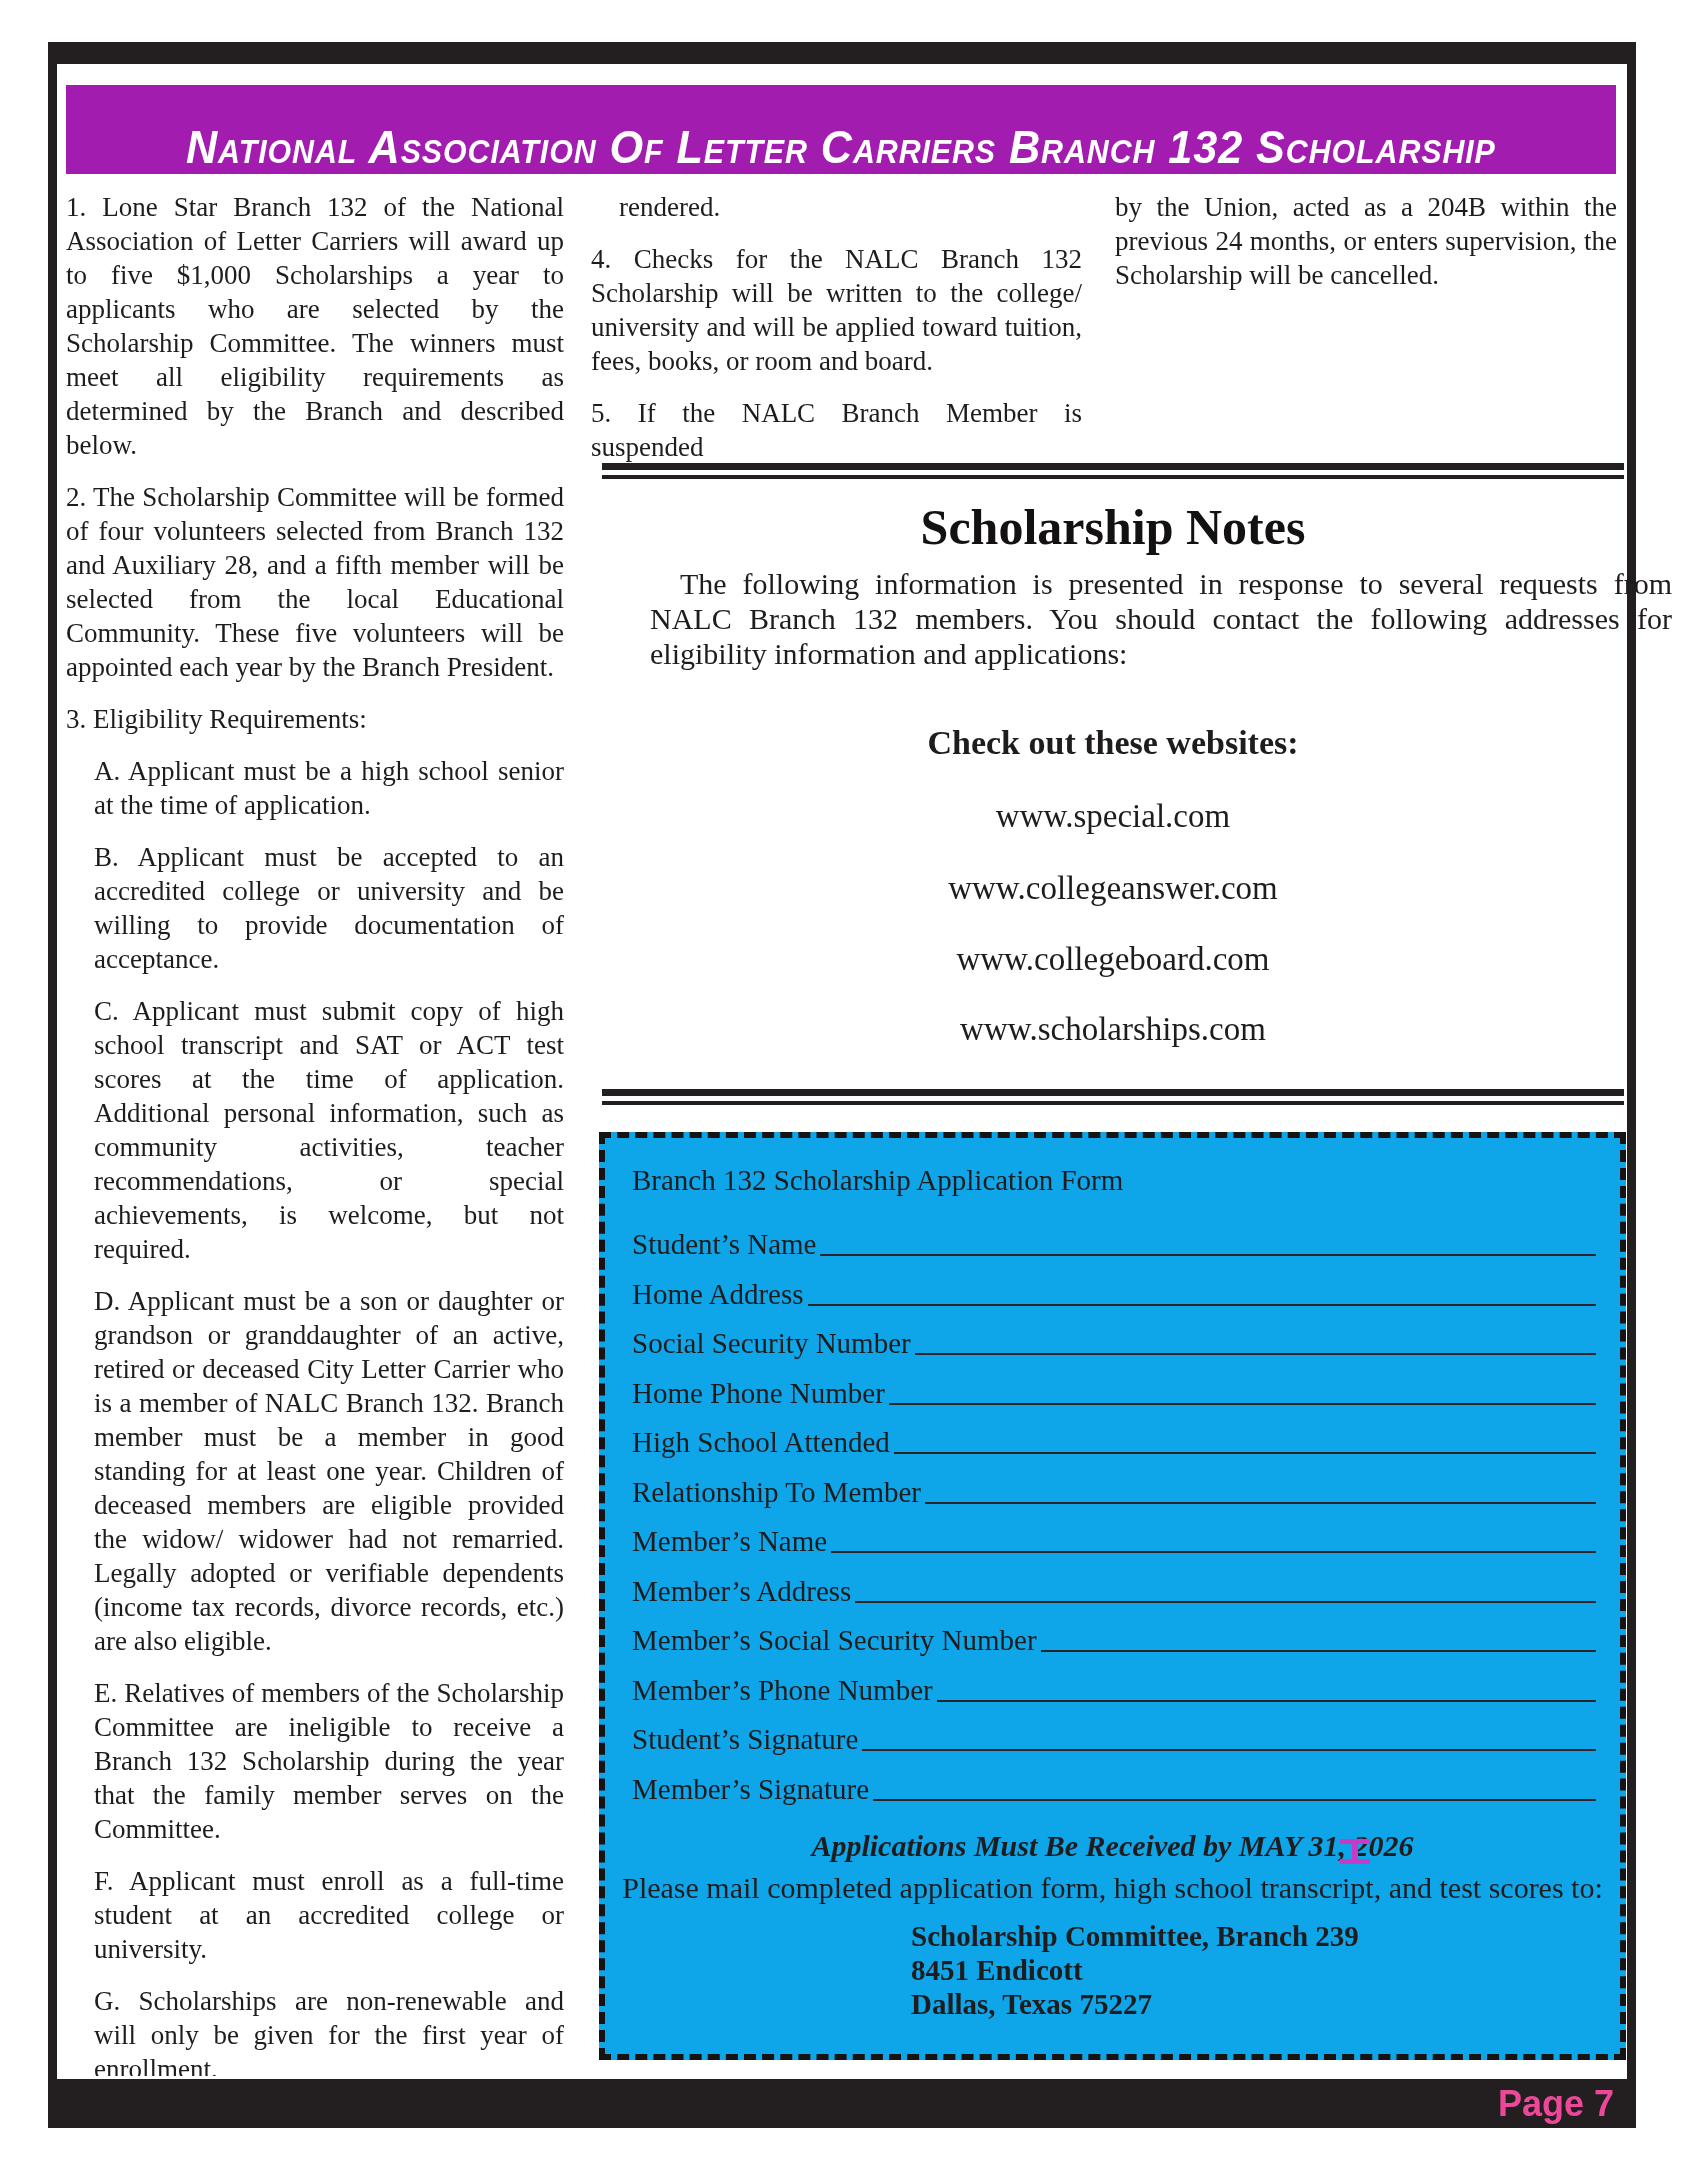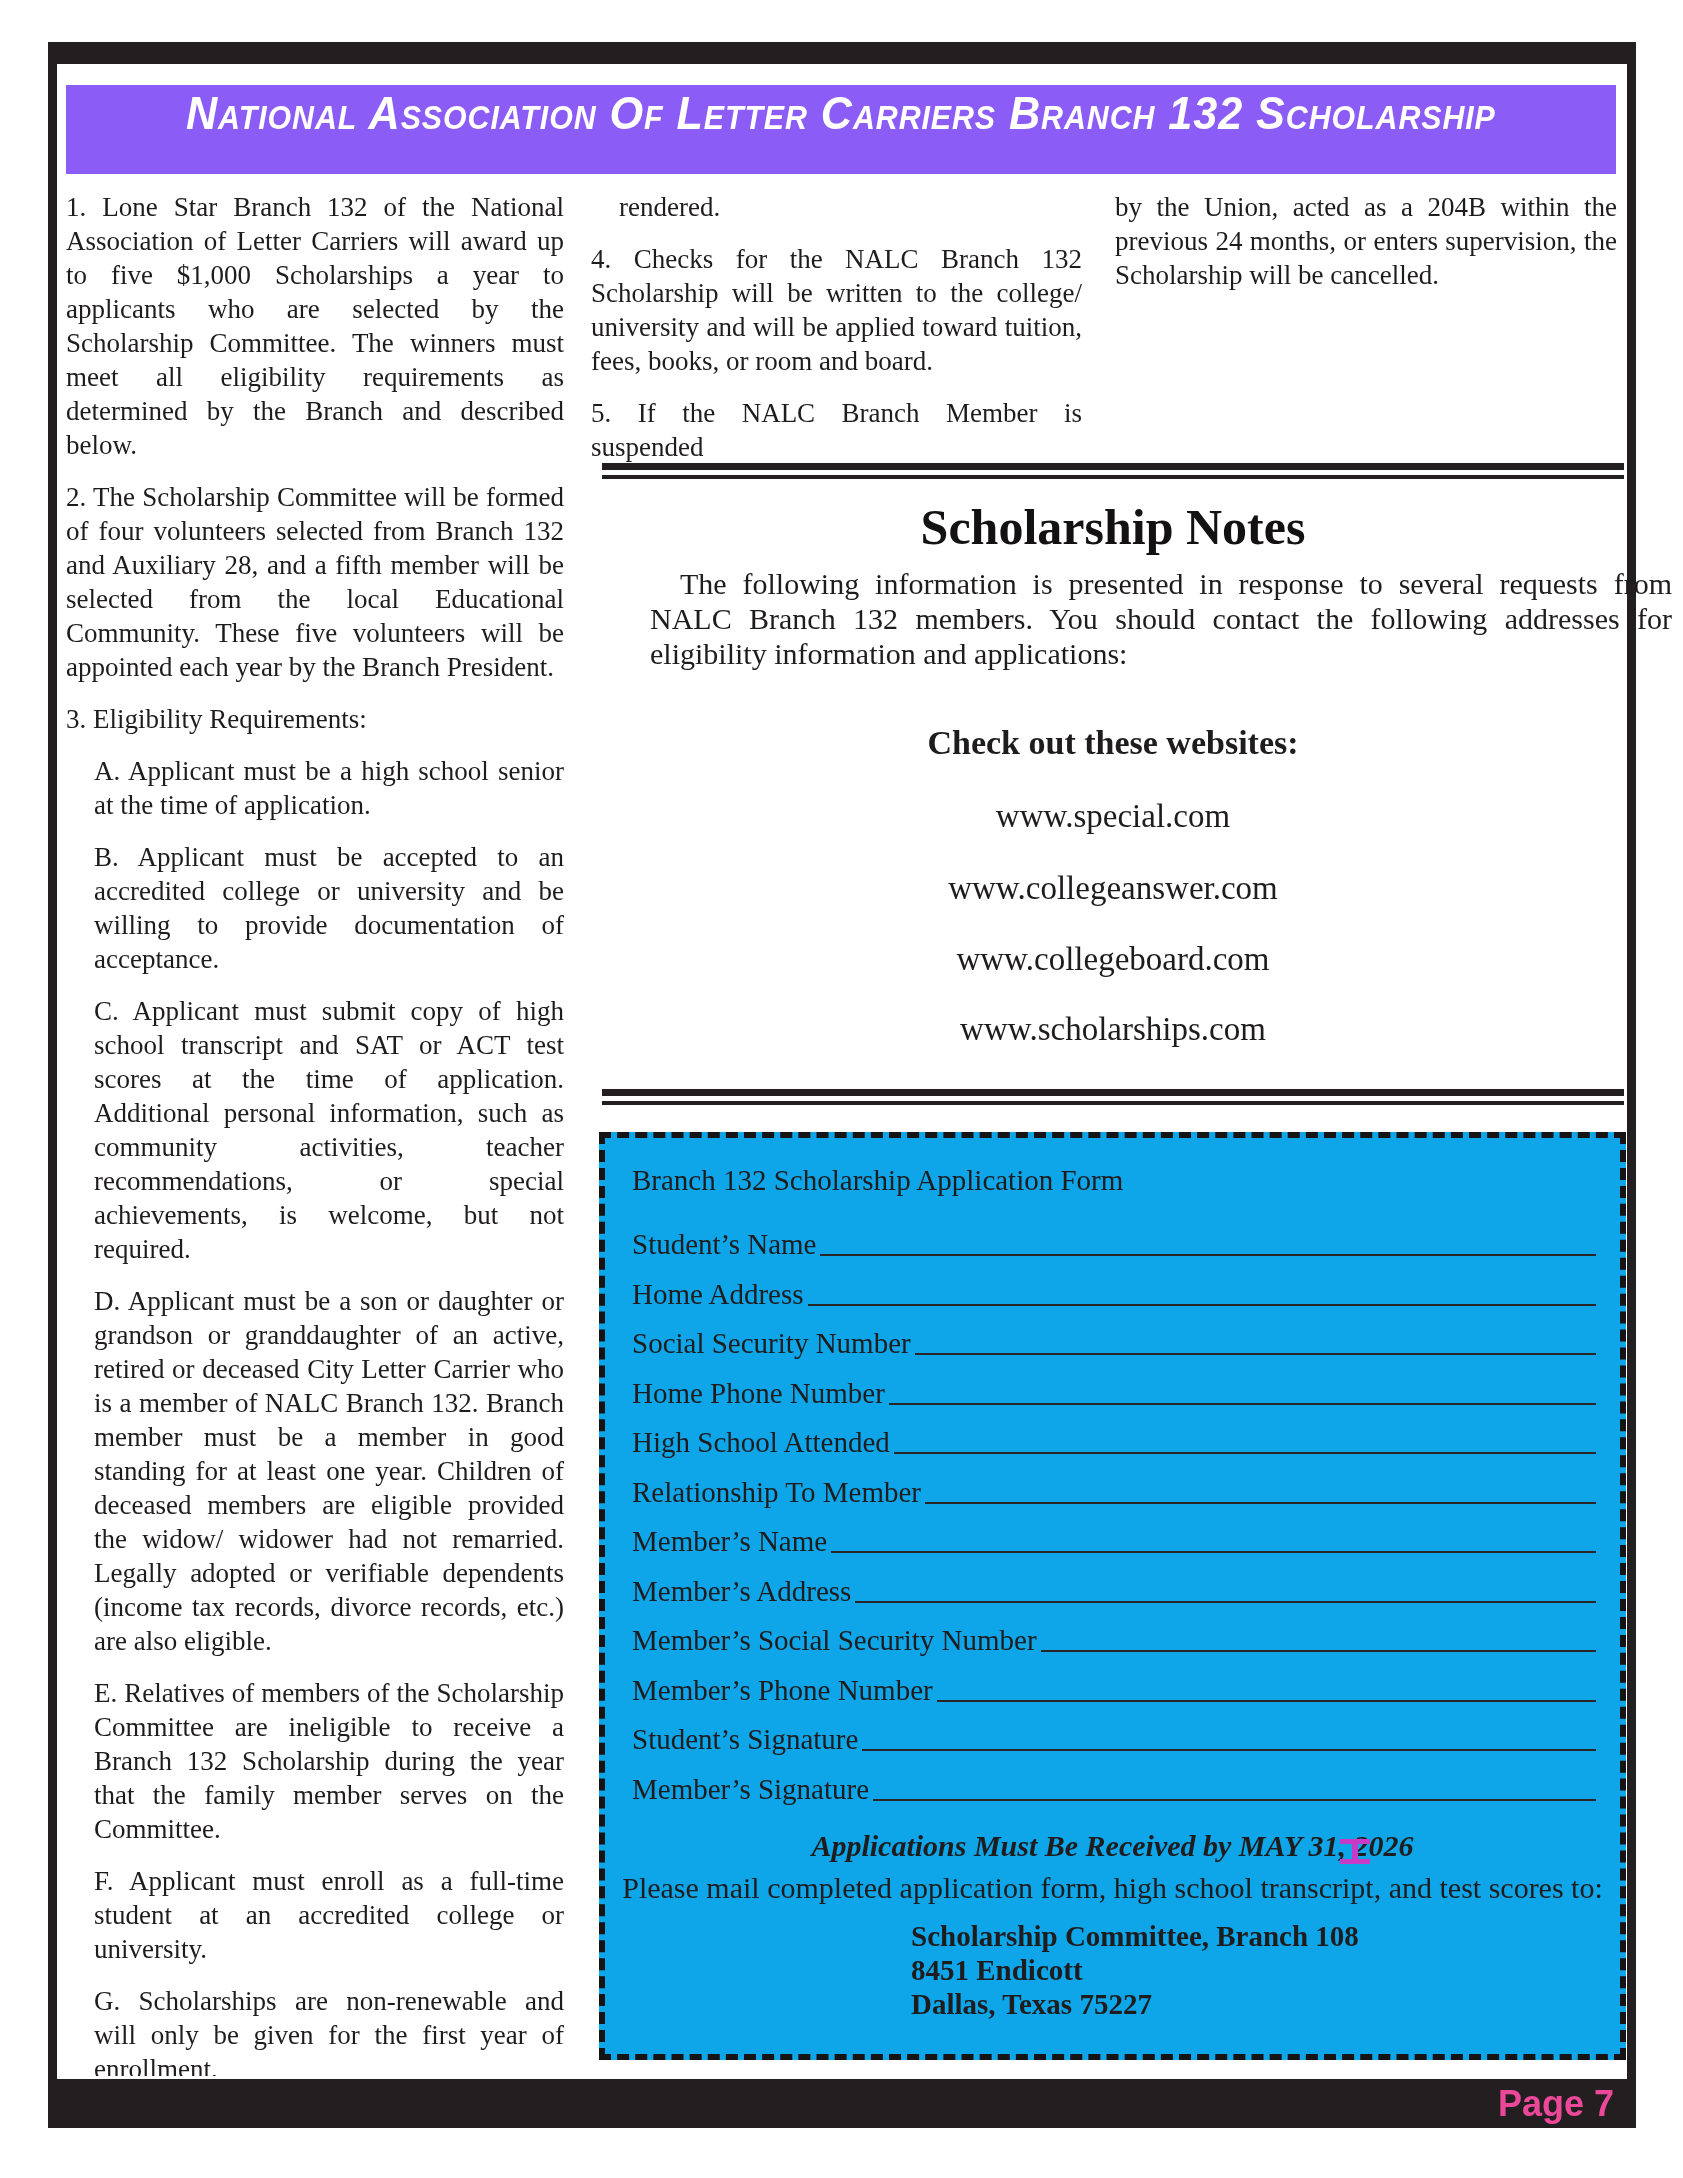--- a/index.html
+++ b/index.html
@@ -9,22 +9,22 @@
     -webkit-font-smoothing:antialiased;
   }
   
   #page-frame{
     position:absolute;left:48px;top:42px;width:1588px;height:2085px;
     box-sizing:border-box;background:#ffffff;
     border-top:22px solid #231f20;border-left:9px solid #231f20;border-right:9px solid #231f20;
   }
   
   #header-bar{
-    position:absolute;left:66px;top:85px;width:1550px;height:89px;background:#8b5cf6;
-    display:flex;align-items:flex-start;justify-content:center;overflow:hidden;
+    position:absolute;left:66px;top:85px;width:1550px;height:89px;background:#a21caf;
+    display:flex;align-items:flex-end;justify-content:center;overflow:hidden;
   }
   #header-title{
     color:#ffffff;font-family:"Liberation Sans", sans-serif;
     font-weight:bold;font-style:italic;font-variant:small-caps;
     font-size:47px;letter-spacing:1px;white-space:nowrap;transform:scaleX(0.92);
   }
   
   .col{
     position:absolute;top:190px;text-align:justify;
     font-size:27px;line-height:34px;color:#1f1c1d;
@@ -189,21 +189,21 @@
     </div>
 
   <div id="form-deadline">Applications Must Be Received by MAY 31, 2026</div>
   <div id="cursor-artifact">
     <div class="bar top"></div>
     <div class="stem"></div>
     <div class="bar bottom"></div>
   </div>
   <div id="form-mail">Please mail completed application form, high school transcript, and test scores to:</div>
   <div id="form-address">
-    <div>Scholarship Committee, Branch 108</div>
+    <div>Scholarship Committee, Branch 239</div>
     <div>8451 Endicott</div>
     <div>Dallas, Texas 75227</div>
   </div>
 </div>
 
 <div id="footer-bar">
   <span id="footer-page">Page 7</span>
 </div>
 
 

